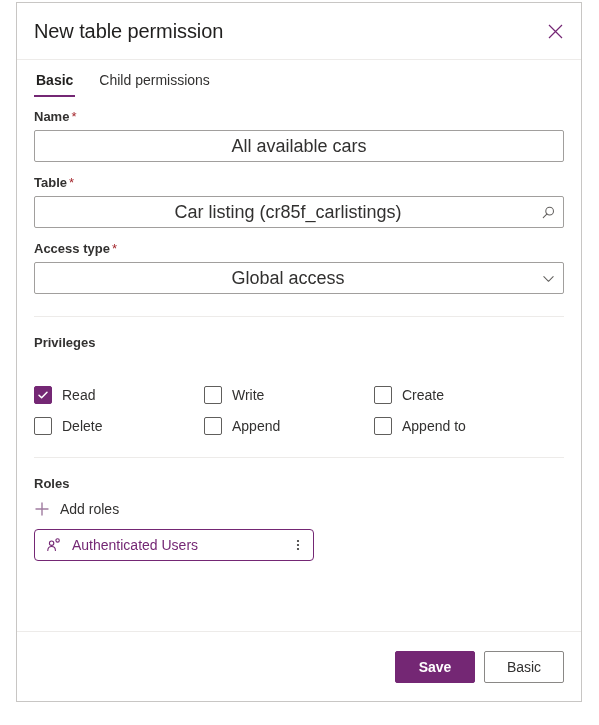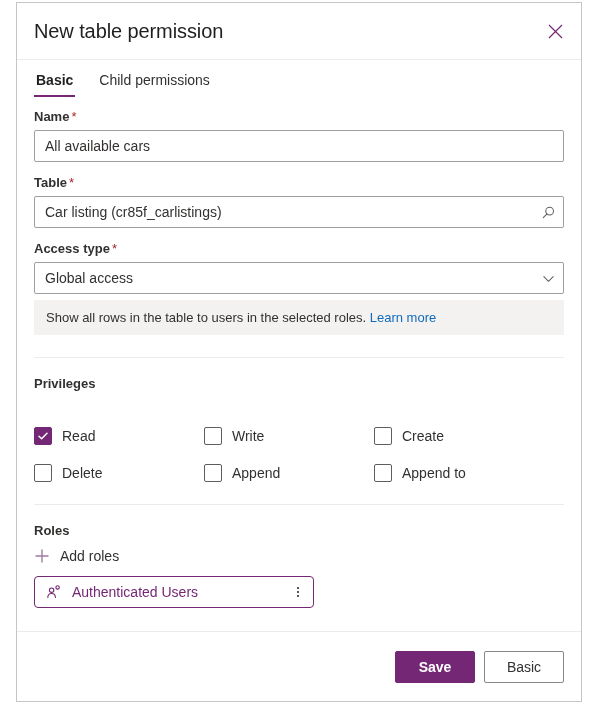--- a/index.html
+++ b/index.html
@@ -114,25 +114,26 @@
     margin-left: 2px;
   }
 
   .text-input {
     width: 100%;
     height: 32px;
     box-sizing: border-box;
     border: 1px solid #a19f9d;
     background: #ffffff;
     font-family: "Liberation Sans", sans-serif;
-    font-size: 14px;
+    font-size: 18px;
     color: #323130;
     padding: 0 10px;
     outline: none;
     border-radius: 2px;
+    text-align: center;
   }
 
   .input-wrap {
     position: relative;
   }
   .input-wrap .text-input { padding-right: 32px; }
   .input-affix {
     position: absolute;
     right: 1px;
     top: 1px;
@@ -169,21 +170,21 @@
     font-size: 13px;
     font-weight: bold;
     color: #323130;
     margin: 18px 0 10px 0;
   }
 
   
   .privileges-grid {
     display: grid;
     grid-template-columns: 170px 170px 1fr;
-    row-gap: 19px;
+    row-gap: 13px;
     margin-top: 36px;
   }
   .checkbox-item {
     display: flex;
     align-items: center;
     cursor: pointer;
   }
   .cbox {
     width: 18px;
     height: 18px;
@@ -360,24 +361,20 @@
         <input class="text-input" type="text" readonly="" value="Global access" style="">
         <span class="input-affix">
           <svg width="13" height="13" viewBox="0 0 14 14">
             <path d="M2 5 L7 10 L12 5" stroke="#605e5c" stroke-width="1.1" fill="none" stroke-linecap="round" stroke-linejoin="round"></path>
           </svg>
         </span>
       </div>
     </div>
 
     
-    <div class="info-bar">
-      <span>Show all rows in the table to users in the selected roles.</span>
-      <a href="#">Learn more</a>
-    </div>
 
     
     <hr class="divider">
     <div class="section-title">Privileges</div>
 
     <div class="privileges-grid">
 
       <div class="checkbox-item">
         <span class="cbox checked">
           <svg width="12" height="12" viewBox="0 0 12 12">

